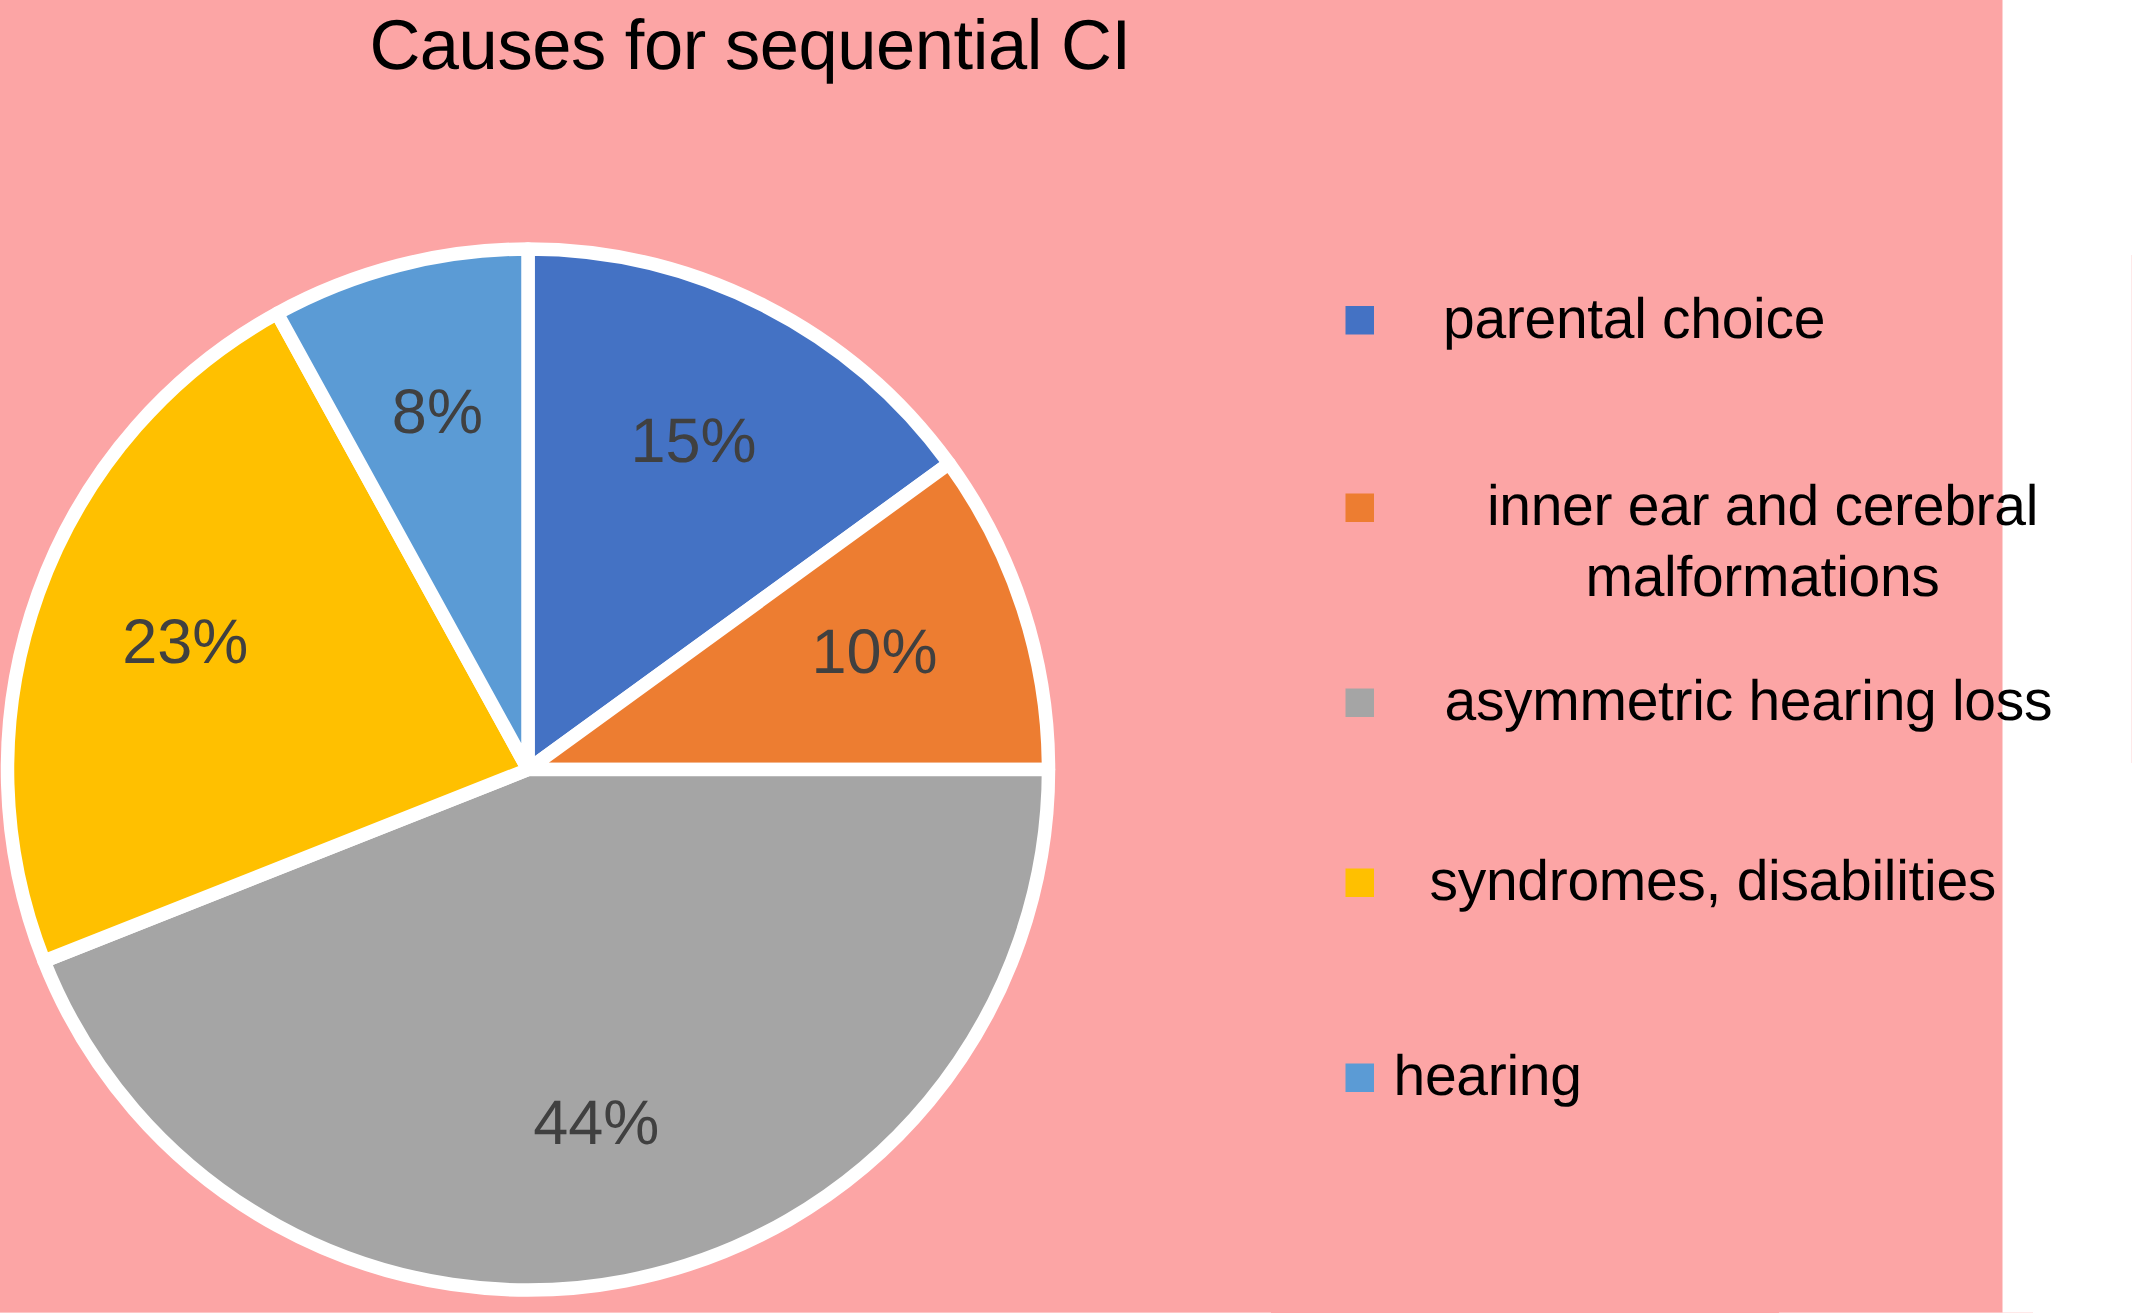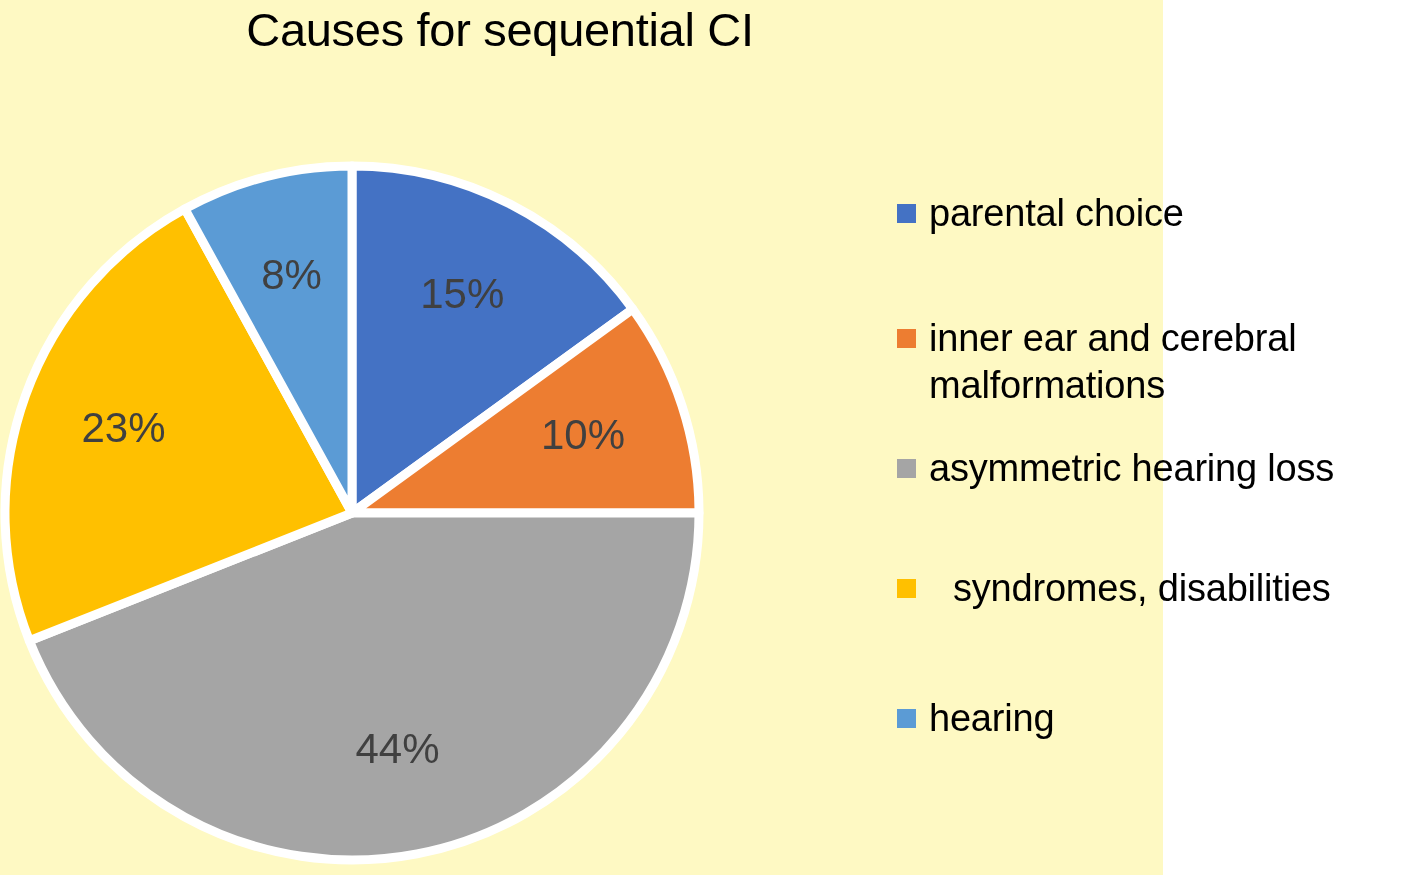--- a/index.html
+++ b/index.html
@@ -10,23 +10,23 @@
   body {
     width: 1421px;
     height: 875px;
     overflow: hidden;
     font-family: "Liberation Sans", sans-serif;
     position: relative;
   }
   #figure {
     position: absolute;
     left: 0; top: 0;
-    width: 1163px;
+    width: 1335px;
     height: 875px;
-    background: #fef9c3;
+    background: #fca5a5;
     text-decoration: underline;
   }
   #chart-title {
     position: absolute;
     left: 0;
     top: 2px;
     width: 1000px;
     text-align: center;
     font-family: "Liberation Sans", sans-serif;
     font-size: 47px;
@@ -98,29 +98,29 @@
     <g id="pie-labels">
         <text x="462.3" y="296.6" class="slice-label">15%</text>
         <text x="583.0" y="437.9" class="slice-label">10%</text>
         <text x="397.5" y="751.6" class="slice-label">44%</text>
         <text x="123.5" y="430.7" class="slice-label">23%</text>
         <text x="291.6" y="277.7" class="slice-label">8%</text>
       </g>
   </svg>
 
   <div id="legend" style="position: absolute;">
-      <div class="legend-item" style="position: absolute; top: 0px; left: 0px; width: 524px;">
+      <div class="legend-item" style="position: absolute; top: 0px; left: 0px; width: 524px; gap: 33px;">
         <span class="legend-swatch" style="background: rgb(68, 114, 196);"></span>
         <span class="legend-label">parental choice</span>
       </div>
-      <div class="legend-item" style="position: absolute; top: 125px; left: 0px; width: 524px;">
+      <div class="legend-item" style="position: absolute; top: 125px; left: 0px; width: 524px; text-align: center;">
         <span class="legend-swatch" style="background: rgb(237, 125, 49);"></span>
         <span class="legend-label">inner ear and cerebral malformations</span>
       </div>
-      <div class="legend-item" style="position: absolute; top: 255px; left: 0px; width: 524px;">
+      <div class="legend-item" style="position: absolute; top: 255px; left: 0px; width: 524px; gap: 34px;">
         <span class="legend-swatch" style="background: rgb(165, 165, 165);"></span>
         <span class="legend-label">asymmetric hearing loss</span>
       </div>
       <div class="legend-item" style="position: absolute; top: 375px; left: 0px; width: 524px; gap: 24px;">
         <span class="legend-swatch" style="background: rgb(255, 192, 0);"></span>
         <span class="legend-label">syndromes, disabilities</span>
       </div>
       <div class="legend-item" style="position: absolute; top: 505px; left: 0px; width: 524px;">
         <span class="legend-swatch" style="background: rgb(91, 155, 213);"></span>
         <span class="legend-label">hearing</span>

